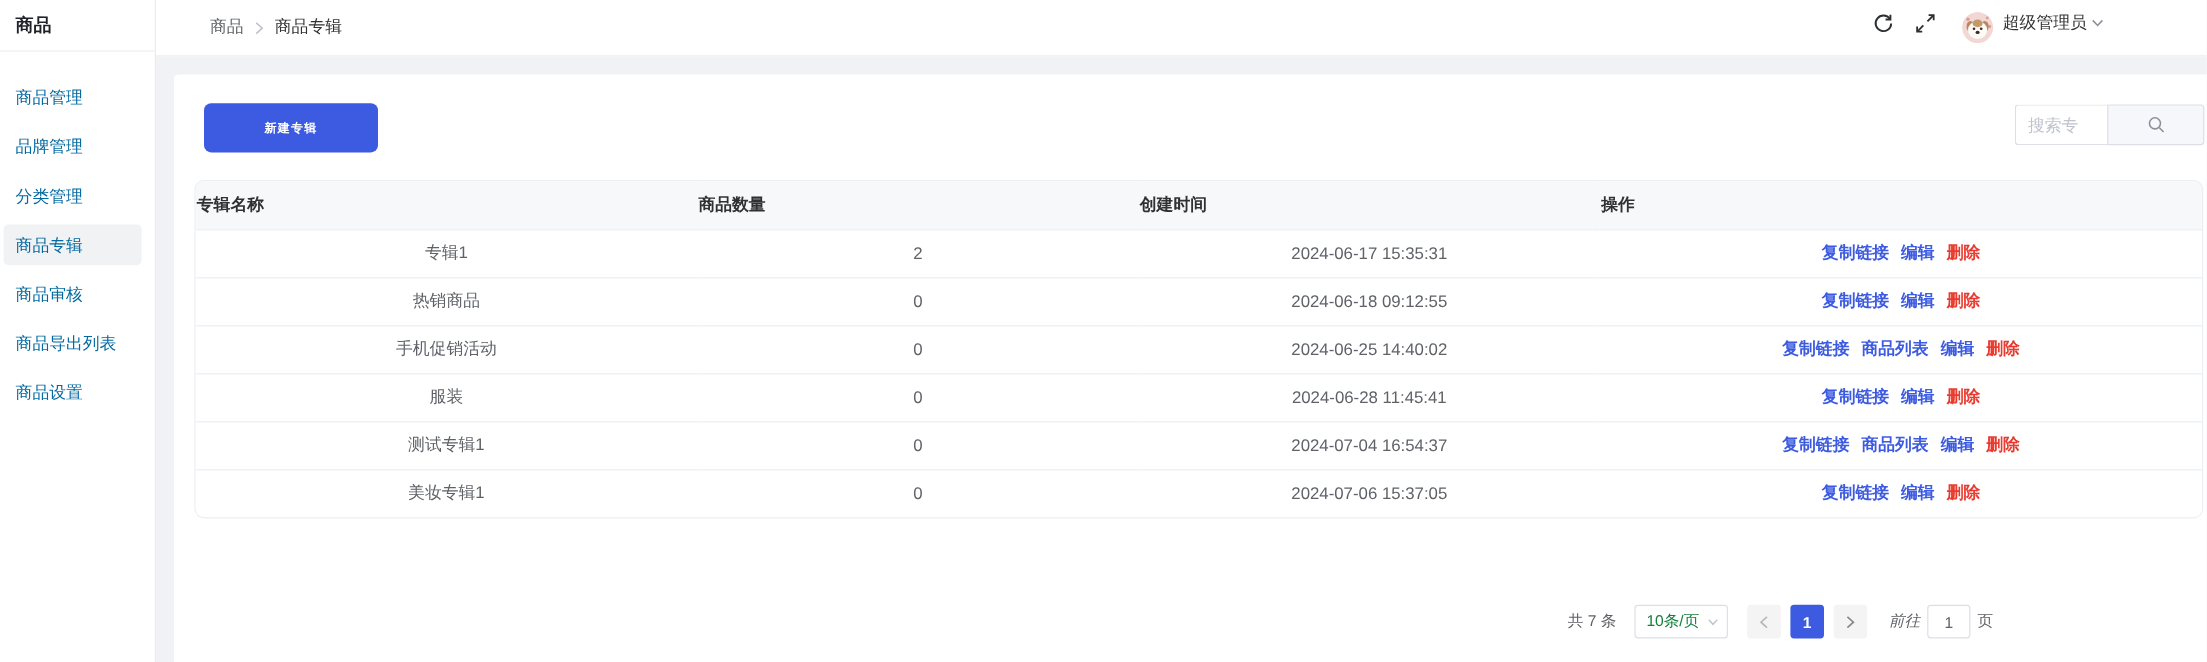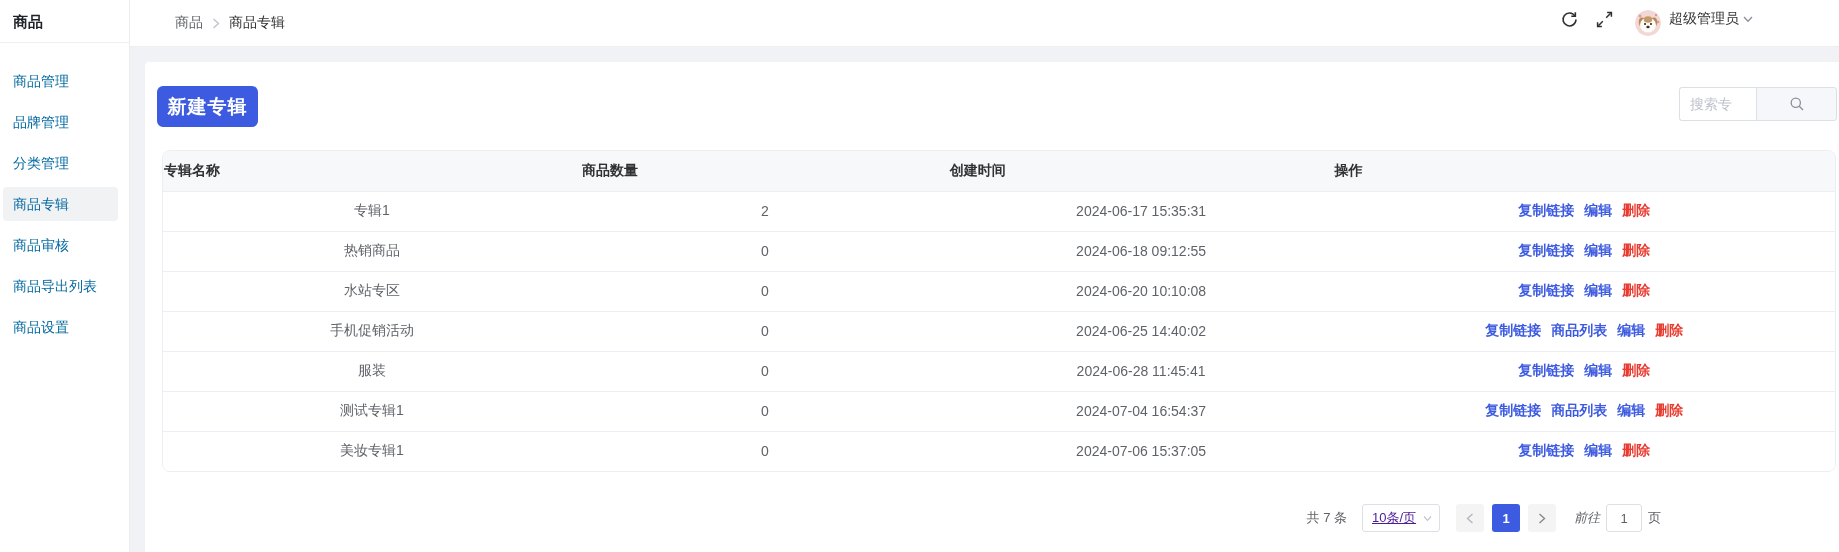--- a/index.html
+++ b/index.html
@@ -51,23 +51,23 @@
     width:26px;height:26px;border-radius:50%;overflow:hidden;margin-left:22px;cursor:pointer;
     flex:none;
   }
   .user-name{margin-left:8px;font-size:14px;color:#333;cursor:pointer;display:flex;align-items:center;gap:4px;}
   
   .panel{
     position:absolute;left:145px;top:62px;width:1694px;height:490px;
     background:#fff;border-radius:4px 0 0 0;z-index:1;
   }
   .create-btn{
-    position:absolute;left:12px;top:24px;width:101px;height:41px;
+    position:absolute;left:25px;top:24px;width:145px;height:41px;
     background:var(--accent);color:#fff;border:none;border-radius:6px;
-    font-size:19px;font-weight:bold;letter-spacing:1px;cursor:pointer;
+    font-size:10px;font-weight:bold;letter-spacing:1px;cursor:pointer;
     font-family:inherit;
   }
   .search-group{
     position:absolute;right:2px;top:25px;height:34px;display:flex;
   }
   .search-input{
     width:77px;height:34px;border:1px solid #dcdfe6;border-right:none;
     border-radius:3px 0 0 3px;padding:0 10px;font-size:14px;color:#606266;
     outline:none;font-family:inherit;background:#fff;
   }
@@ -96,21 +96,21 @@
   .act.danger{color:var(--danger);}
   
   .pagination{
     position:absolute;top:442px;right:178px;height:28px;
     display:flex;align-items:center;font-size:13px;color:#606266;
   }
   .pg-total{margin-right:15px;}
   .pg-size{
     width:78px;height:28px;border:1px solid #dcdfe6;border-radius:3px;
     display:flex;align-items:center;justify-content:space-between;
-    padding:0 7px 0 9px;background:#fff;cursor:pointer;color:#4c1d95;text-decoration:underline;
+    padding:0 7px 0 9px;background:#fff;cursor:pointer;color:#15803d;
   }
   .pg-btn{
     width:28px;height:28px;border-radius:3px;background:#f4f4f5;
     display:flex;align-items:center;justify-content:center;cursor:pointer;border:none;
   }
   .pg-prev{margin-left:16px;}
   .pg-page{
     width:28px;height:28px;border-radius:3px;background:var(--accent);color:#fff;
     display:flex;align-items:center;justify-content:center;font-weight:bold;
     margin-left:8px;cursor:pointer;font-size:13px;
@@ -244,28 +244,20 @@
         </tr>
         <tr>
           <td>热销商品</td>
           <td>0</td>
           <td>2024-06-18 09:12:55</td>
           <td>
             <a class="act">复制链接</a><a class="act">编辑</a><a class="act danger">删除</a>
           </td>
         </tr>
         <tr>
-          <td>水站专区</td>
-          <td>0</td>
-          <td>2024-06-20 10:10:08</td>
-          <td>
-            <a class="act">复制链接</a><a class="act">编辑</a><a class="act danger">删除</a>
-          </td>
-        </tr>
-        <tr>
           <td>手机促销活动</td>
           <td>0</td>
           <td>2024-06-25 14:40:02</td>
           <td>
             <a class="act">复制链接</a><a class="act">商品列表</a><a class="act">编辑</a><a class="act danger">删除</a>
           </td>
         </tr>
         <tr>
           <td>服装</td>
           <td>0</td>

